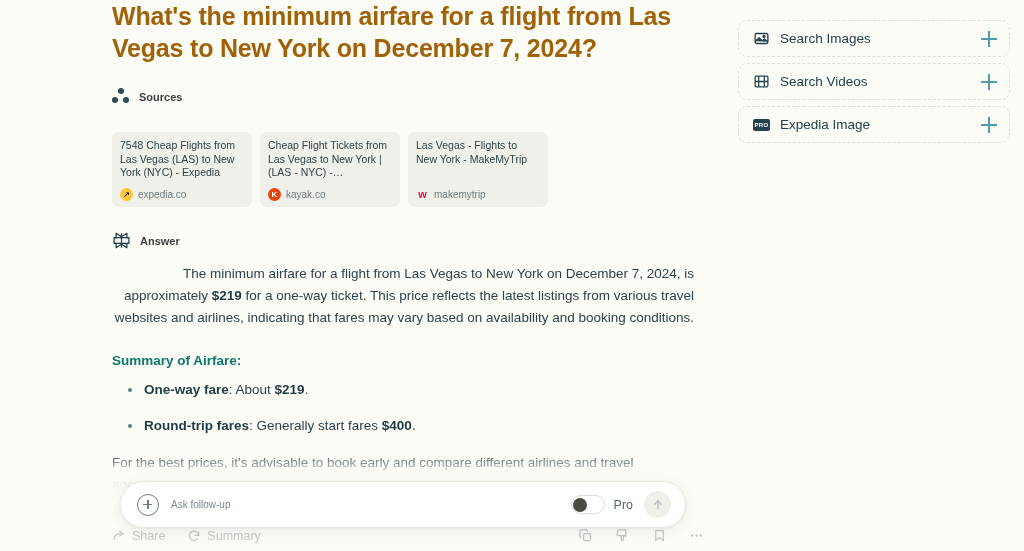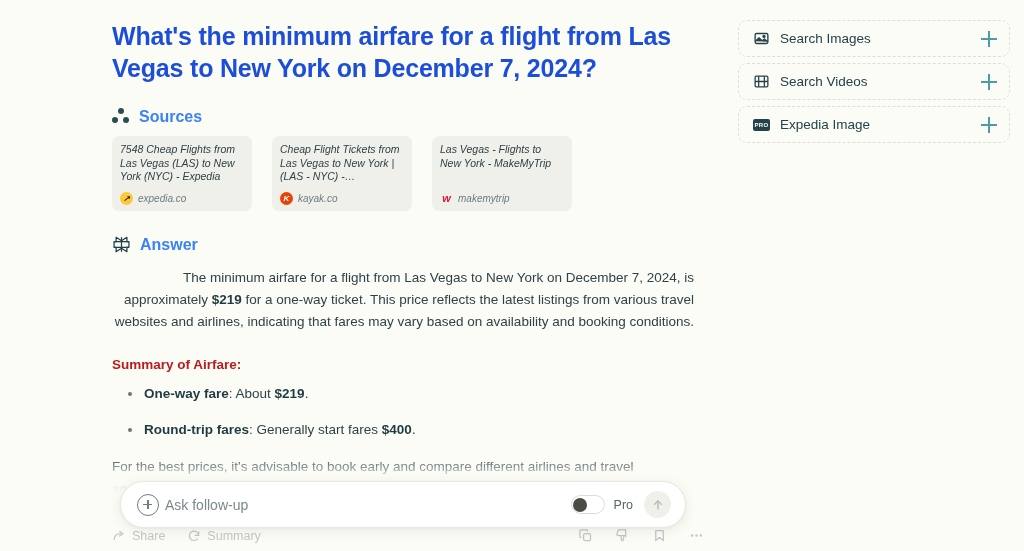--- a/index.html
+++ b/index.html
@@ -9,41 +9,40 @@
     font-family: "Liberation Sans", sans-serif;
     overflow: hidden;
   }
   .page { position: relative; width: 1024px; height: 551px; }
 
   
   .main-col {
     position: absolute; left: 112px; top: 0; width: 590px; height: 551px;
   }
   .q-title {
-    margin-top: 20px;
     font-size: 25px; line-height: 32px; font-weight: 700;
-    color: #1d4ed8; letter-spacing: -0.2px;
+    color: #a16207; letter-spacing: -0.2px;
     width: 560px;
   }
 
   
   .sec-head { display: flex; align-items: center; gap: 9px; margin-top: 24px; }
-  .sec-head .lbl { font-size: 16px; font-weight: 600; color: #3b82f6; }
+  .sec-head .lbl { font-size: 11px; font-weight: 600; color: #404040; }
 
   .dots-icon { width: 18px; height: 18px; position: relative; }
   .dots-icon i { position: absolute; width: 6px; height: 6px; border-radius: 50%;
     background: #2C4A52; }
   .dots-icon i:nth-child(1) { left: 6px; top: 0px; }
   .dots-icon i:nth-child(2) { left: 0px; top: 9px; }
   .dots-icon i:nth-child(3) { left: 11px; top: 9px; }
 
   .plx-icon { width: 19px; height: 19px; }
 
   
-  .sources-row { display: flex; gap: 20px; margin-top: 10px; font-style: italic; }
+  .sources-row { display: flex; gap: 8px; margin-top: 26px; }
   .src-card {
     width: 140px; height: 75px;
     background: #F0F0EA; border-radius: 7px;
     padding: 7px 8px 6px 8px;
     display: flex; flex-direction: column; justify-content: space-between;
     cursor: pointer; overflow: hidden;
   }
   .src-title {
     font-size: 10.5px; line-height: 13.5px; color: #2E4248; font-weight: 500;
     overflow: hidden;
@@ -59,21 +58,21 @@
   .fav-mmt     { background: transparent; color: #E0143C; font-size: 11px; }
   .fav-cf      { background: #FFD400; color: #3A3000; font-size: 7.5px; }
 
   
   .ans-p {
     margin-top: 13px; width: 582px;
     font-size: 13.5px; line-height: 22px; color: #2E4248; text-align: right;
   }
   .ans-p b { font-weight: 700; color: #1F3A40; }
 
-  .sub-head { margin-top: 24px; font-size: 13.5px; font-weight: 700; color: #b91c1c; }
+  .sub-head { margin-top: 24px; font-size: 13.5px; font-weight: 700; color: #0f766e; }
 
   ul.fares { list-style: none; margin-top: 12px; }
   ul.fares li {
     position: relative; padding-left: 32px; margin-bottom: 16px;
     font-size: 13.5px; line-height: 20px; color: #2E4248;
   }
   ul.fares li::before {
     content: ""; position: absolute; left: 16px; top: 8px;
     width: 4px; height: 4px; border-radius: 50%; background: #64777C;
   }
@@ -109,22 +108,22 @@
     border: 1.4px solid #6E7D80; position: relative; flex: 0 0 auto; cursor: pointer;
   }
   .plus-btn::before, .plus-btn::after {
     content: ""; position: absolute; background: #6E7D80;
   }
   .plus-btn::before { left: 5px; top: 9.3px; width: 9.4px; height: 1.4px; }
   .plus-btn::after  { top: 5px; left: 9.3px; height: 9.4px; width: 1.4px; }
 
   .fu-input {
     flex: 1; border: 0; outline: none; background: transparent;
-    margin-left: 6px; font-family: "Liberation Sans", sans-serif;
-    font-size: 14px; color: #2E4248;
+    margin-left: 12px; font-family: "Liberation Sans", sans-serif;
+    font-size: 10px; color: #2E4248;
   }
   .fu-input::placeholder { color: #7A888C; }
 
   .toggle {
     width: 34px; height: 19px; border-radius: 11px;
     background: #FFFFFF; border: 1.3px solid #DCDCD4;
     position: relative; cursor: pointer; flex: 0 0 auto;
   }
   .toggle .knob {
     position: absolute; left: 1.5px; top: 1.5px;

